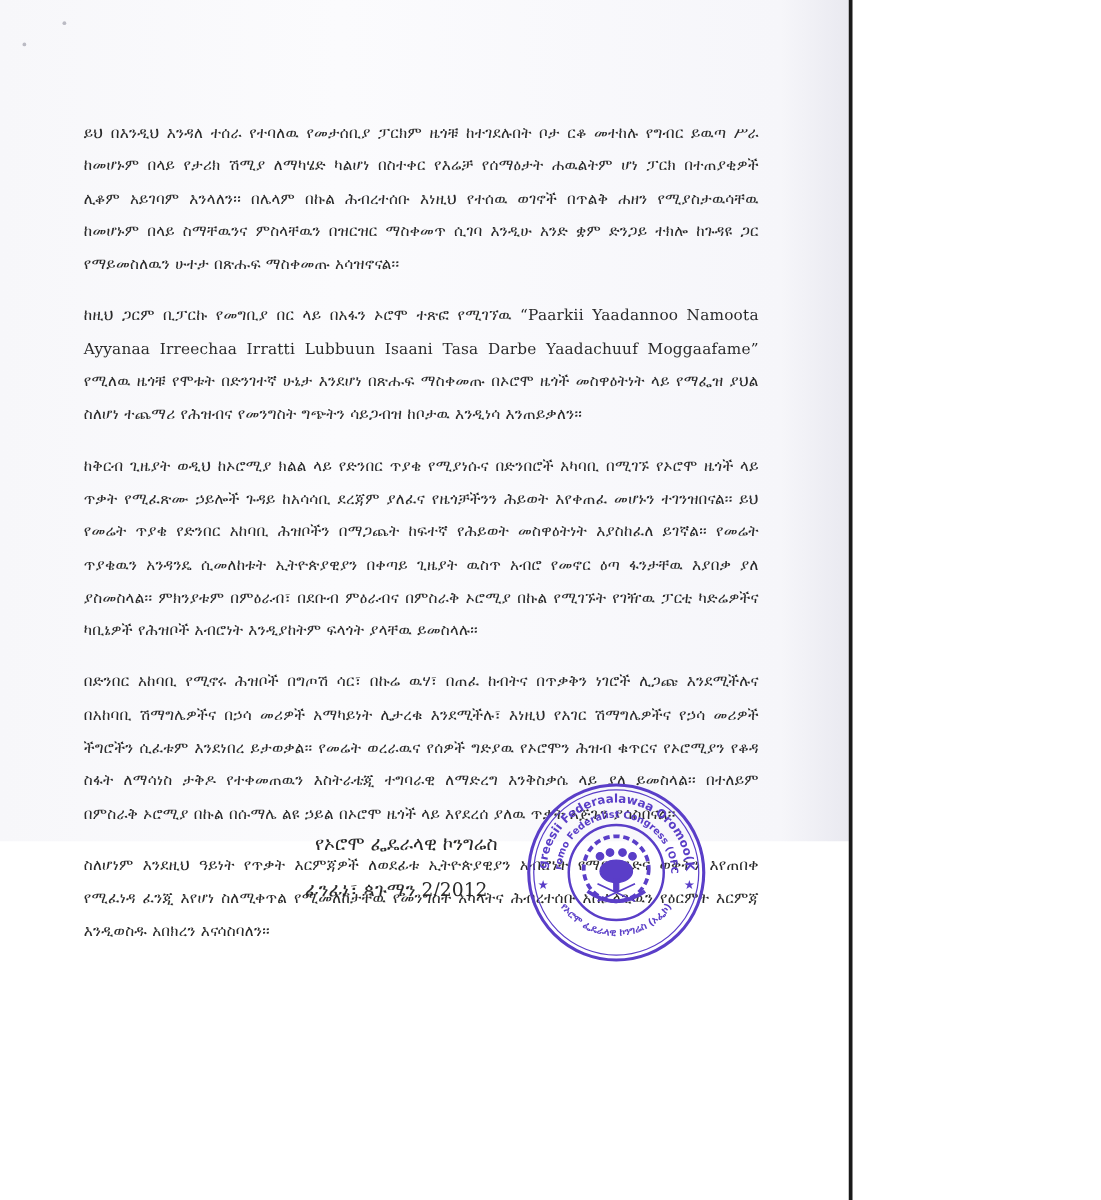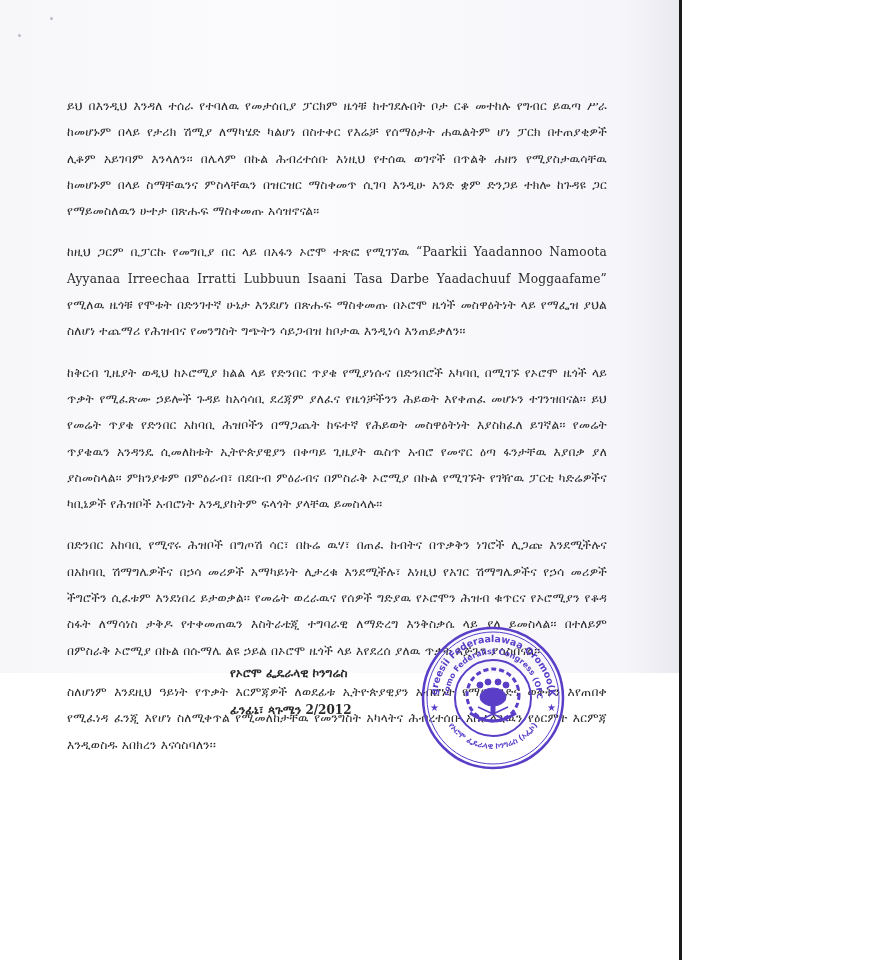--- a/index.html
+++ b/index.html
@@ -16,21 +16,21 @@
     position: absolute; left: 679px; top: 0; width: 3px; height: 960px;
     background: #1a1a1a;
   }
   .scan-speck { position: absolute; width: 3px; height: 3px; border-radius: 50%; background: #bbbbc4; }
   .body-text {
     position: absolute; left: 67px; top: 93px; width: 540px;
     color: #2a2a2a; font-size: 12.2px; line-height: 26.3px;
     text-align: justify; letter-spacing: 0.2px;
   }
   .para { margin: 0 0 15px 0; }
-  .signature { position: absolute; left: 200px; width: 260px; color: #2a2a2a; font-size: 12px; font-weight: bold; }
+  .signature { position: absolute; left: 200px; width: 260px; text-align: right; color: #2a2a2a; font-size: 15px; }
   .sig-org { top: 666px; left: 230px; width: 168px; }
   .sig-date { top: 703px; left: 230px; width: 160px; }
   .stamp { position: absolute; left: 420px; top: 625px; width: 146px; height: 146px; }
 </style>
 </head>
 <body>
 
 <div class="page">
   <span class="scan-speck" style="left:18px;top:34px;"></span>
   <span class="scan-speck" style="left:50px;top:17px;"></span>

